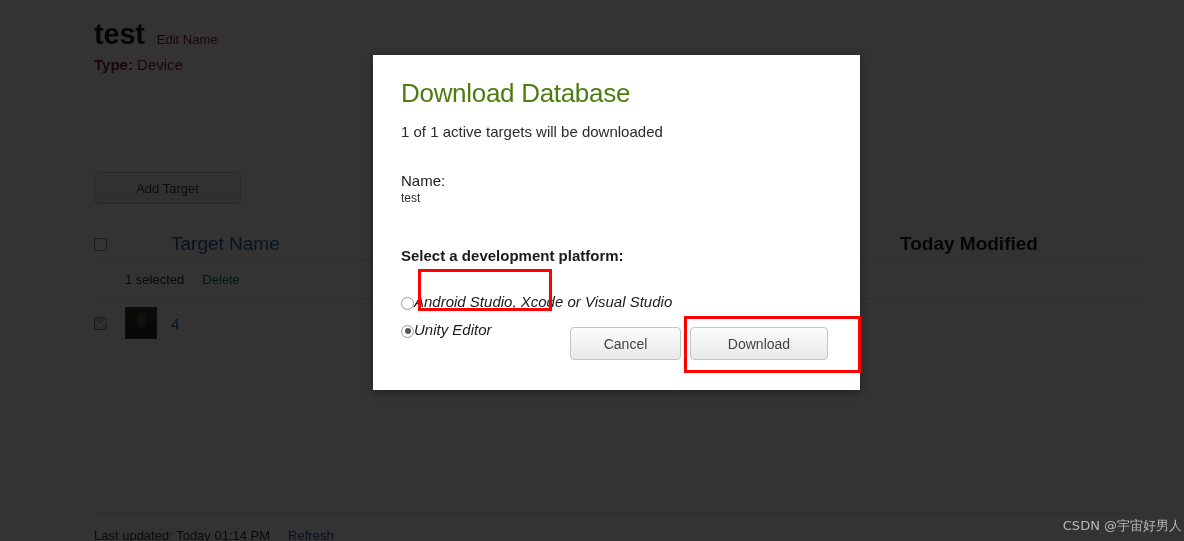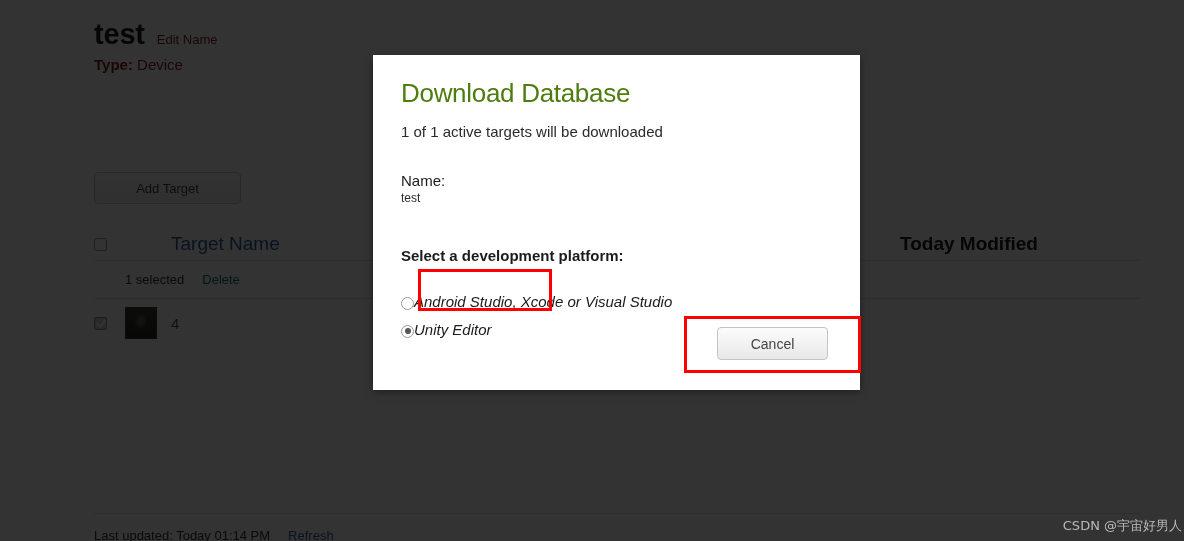--- a/index.html
+++ b/index.html
@@ -452,19 +452,22 @@
       <span class="radio selected"></span>
       <span class="radio-label">Unity Editor</span>
     </div>
 
   </div>
 
   <div class="modal-actions">
     <div class="mbtn" id="cancel-btn">
       <span>Cancel</span>
     </div>
+    <div class="mbtn" id="download-btn">
+      <span>Download</span>
+    </div>
   </div>
 </div>
 
 <div class="annot" id="annot-unity"></div>
 <div class="annot" id="annot-download"></div>
 
 <div id="watermark">CSDN @宇宙好男人</div>
 
 </body></html>

